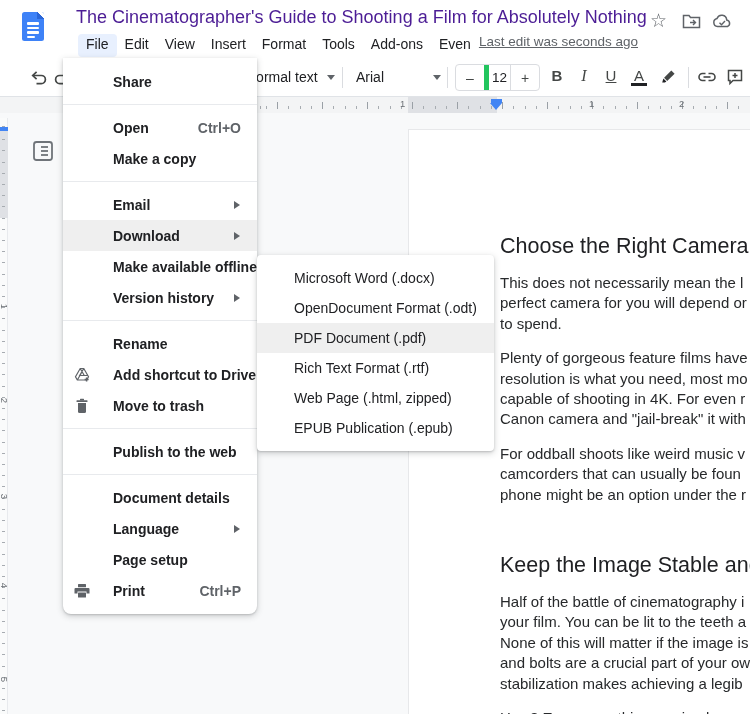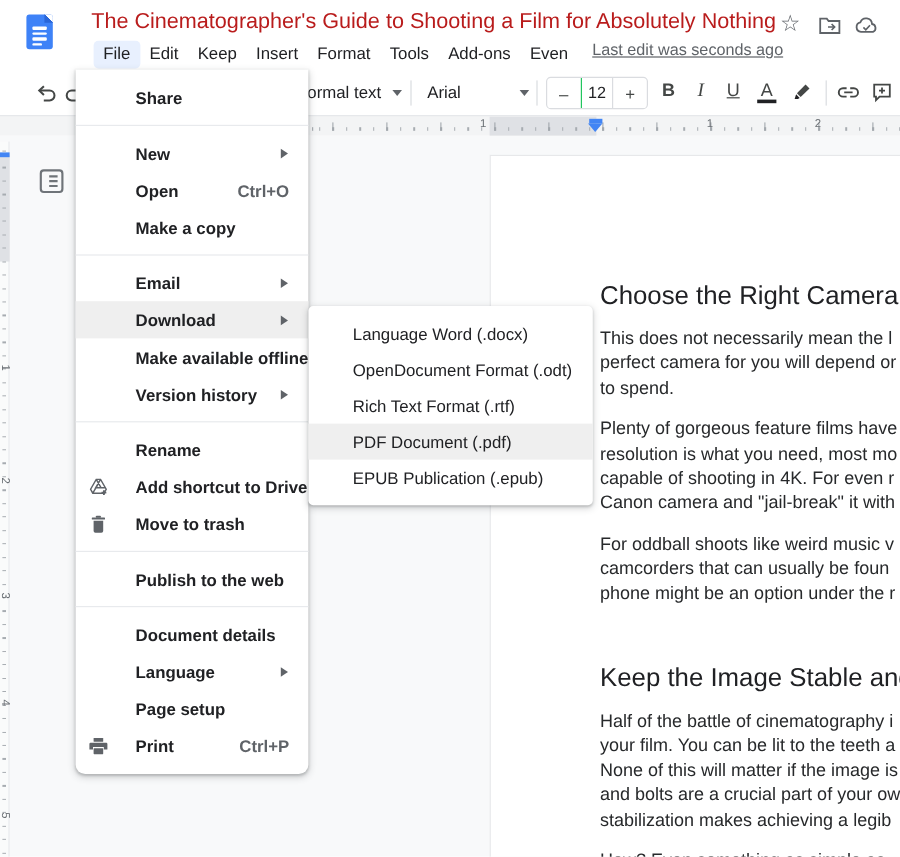--- a/index.html
+++ b/index.html
@@ -8,39 +8,39 @@
   #stage { position:relative; width:750px; height:714px; overflow:hidden; }
 
   
   #header { position:absolute; top:0; left:0; width:750px; height:58px; background:#fff; z-index:20; }
   #docs-logo { position:absolute; left:22px; top:12px; width:22px; height:29px;
                background:#3e82f7; border-radius:2.5px; }
   #docs-logo .ln { position:absolute; left:5px; width:12px; height:2.5px; background:#fff; border-radius:1px; }
   #docs-logo .fold { position:absolute; right:0; top:0; width:7px; height:7px;
                      border-radius:0 2.5px 0 0;
                      background:linear-gradient(225deg,#fff 0 49%,#2a66d8 50% 100%); }
-  #doc-title { position:absolute; left:76px; top:7px; font-size:18px; color:#b91c1c; white-space:nowrap; }
+  #doc-title { position:absolute; left:76px; top:7px; font-size:18px; color:#4c1d95; white-space:nowrap; }
   .tb-ico { position:absolute; top:13px; color:#5f6368; }
   #menubar { position:absolute; left:78px; top:34px; height:23px; display:flex; font-size:14px; }
   .menu-item { padding:2px 8px; border-radius:4px; color:#202124; white-space:nowrap; }
   .menu-item.active { background:#e8f0fe; }
-  #last-edit { margin-left:12px; color:#5f6368; font-size:13.5px; text-decoration:underline; white-space:nowrap; }
+  #last-edit { color:#5f6368; font-size:13.5px; text-decoration:underline; white-space:nowrap; }
 
   
   #toolbar { position:absolute; top:58px; left:0; width:750px; height:39px; background:#fff;
              border-bottom:1px solid #e0e3e7; z-index:10; }
   .t-ico { position:absolute; top:10px; color:#444746; }
   .t-sep { position:absolute; top:9px; width:1px; height:21px; background:#dadce0; }
   .ddt { width:0; height:0; border-left:4px solid transparent; border-right:4px solid transparent;
          border-top:5px solid #5f6368; position:absolute; top:17px; }
   .t-label { position:absolute; top:11px; font-size:14px; color:#202124; white-space:nowrap; }
   #fontsize-box { position:absolute; left:455px; top:6px; width:85px; height:27px;
                   border:1px solid #dadce0; border-radius:4px; display:flex; align-items:center; }
   #fontsize-box .seg { width:28px; text-align:center; font-size:14px; color:#444746; }
-  #fontsize-box .mid { border-left:1px solid #22c55e; border-right:1px solid #dadce0; height:100%;
+  #fontsize-box .mid { border-left:5px solid #22c55e; border-right:1px solid #dadce0; height:100%;
                        line-height:25px; font-size:13.5px; color:#202124; }
   .fmt { position:absolute; top:9px; width:22px; text-align:center; font-size:15px; color:#444746; }
 
   
   #hruler { position:absolute; top:97px; left:0; width:750px; height:16px; background:#f3f4f5; }
   #hruler .band { position:absolute; left:408px; top:0; width:89px; height:16px; background:#dfe1e5; }
   #hruler .ticks { position:absolute; left:260px; right:0; bottom:4px; height:3px;
     background-image:repeating-linear-gradient(to right,#a7acb1 0 1px,transparent 1px 11.25px);
     background-position-x:6px; }
   #hruler .ticks2 { position:absolute; left:260px; right:0; bottom:4px; height:7px;
@@ -248,39 +248,35 @@
     <div class="tb-ico" style="left:712px;">
       <svg width="21" height="17" viewBox="0 0 21 17" fill="none" stroke="currentColor" stroke-width="1.5">
         <path d="M5.5 13.5 a4 4 0 0 1 -.5 -7.9 A5 5 0 0 1 14.7 7 a3.4 3.4 0 0 1 .8 6.5 z"></path>
         <path d="M7.5 9.8 l2 2 3.5 -3.8" stroke-width="1.4"></path>
       </svg>
     </div>
 
     <div id="menubar">
       <div class="menu-item active">File</div>
       <div class="menu-item">Edit</div>
-      <div class="menu-item">Keep</div>
+      <div class="menu-item">View</div>
       <div class="menu-item">Insert</div>
       <div class="menu-item">Format</div>
       <div class="menu-item">Tools</div>
       <div class="menu-item">Add-ons</div>
       <div class="menu-item">Even</div>
       <div id="last-edit">Last edit was seconds ago</div>
     </div>
   </div>
 
   <div id="file-menu">
     <div class="mi">
         <span>Share</span>
       </div>
     <div class="sep"></div>
-    <div class="mi">
-        <span>New</span>
-        <span class="sub-arrow"></span>
-      </div>
     <div class="mi">
         <span>Open</span>
         <span class="shortcut">Ctrl+O</span>
       </div>
     <div class="mi">
         <span>Make a copy</span>
       </div>
     <div class="sep"></div>
     <div class="mi">
         <span>Email</span>
@@ -343,29 +339,32 @@
           <rect x="5" y="10.5" width="8" height="5" rx="0.5"></rect>
         </svg>
       </span>
         <span>Print</span>
         <span class="shortcut">Ctrl+P</span>
     </div>
   </div>
 
   <div id="dl-submenu">
     <div class="smi">
-        <span>Language Word (.docx)</span>
+        <span>Microsoft Word (.docx)</span>
       </div>
     <div class="smi">
         <span>OpenDocument Format (.odt)</span>
-      </div>
-    <div class="smi">
-        <span>Rich Text Format (.rtf)</span>
       </div>
     <div class="smi hl">
         <span>PDF Document (.pdf)</span>
       </div>
     <div class="smi">
+        <span>Rich Text Format (.rtf)</span>
+      </div>
+    <div class="smi">
+        <span>Web Page (.html, zipped)</span>
+      </div>
+    <div class="smi">
         <span>EPUB Publication (.epub)</span>
       </div>
   </div>
 
 </div>
 
 </body></html>

